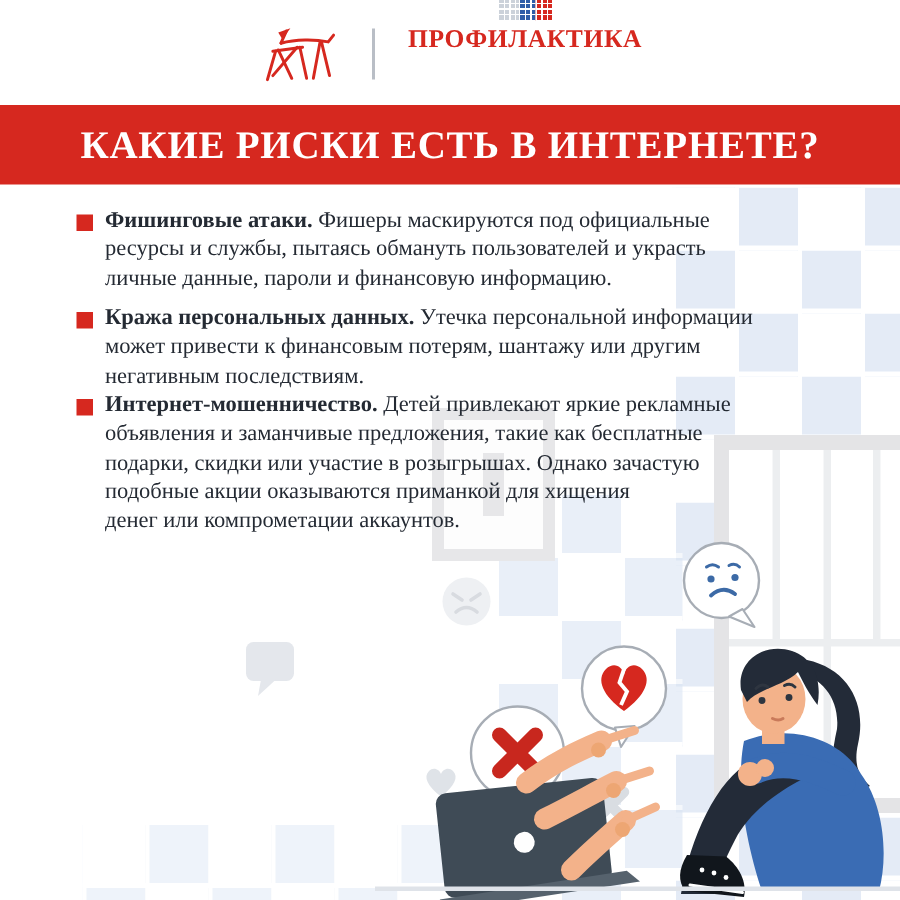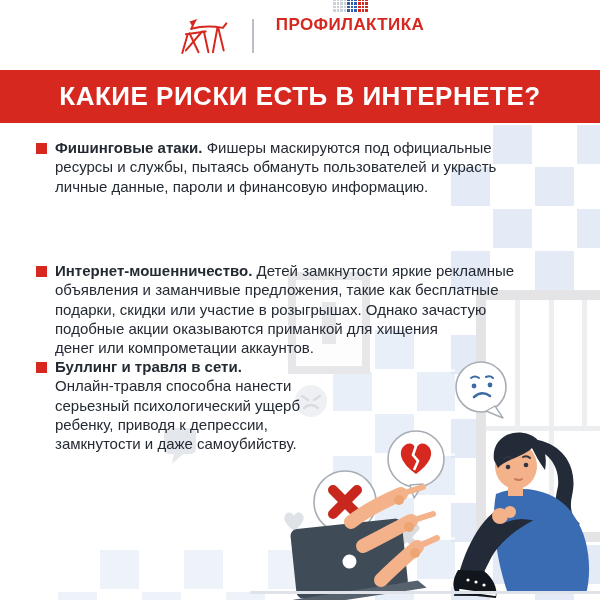--- a/index.html
+++ b/index.html
@@ -1,18 +1,18 @@
 <!DOCTYPE html>
 <html><head>
 <meta charset="utf-8">
 <style>
   html,body{margin:0;padding:0;}
   .poster{
     position:relative; width:600px; height:600px; overflow:hidden;
-    background:#ffffff; font-family:Liberation Sans, sans-serif;
+    background:#ffffff; font-family:Liberation Serif, serif;
   }
   
   .checker{
     position:absolute; z-index:0;
     background-image:
       repeating-linear-gradient(0deg,#fff 0 3px, transparent 3px 42px),
       repeating-linear-gradient(90deg,#fff 0 3px, transparent 3px 42px),
       linear-gradient(45deg,#dbe5f4 25%, transparent 25% 75%, #dbe5f4 75%),
       linear-gradient(45deg,#dbe5f4 25%, transparent 25% 75%, #dbe5f4 75%);
     background-size:42px 42px,42px 42px,84px 84px,84px 84px;
@@ -49,21 +49,21 @@
   .seg-gray{width:14px; background-color:#ccd2da;}
   .seg-blue{width:11px; background-color:#2f5da8;}
   .seg-red{width:11px; background-color:#d6281f;}
   .brand-name{font-size:17px; font-weight:800; color:#d6281f; letter-spacing:.4px;}
   .brand-sub{font-size:10.5px; color:#4a90c4; letter-spacing:.3px;margin-top:36px;}
   
   .banner{position:absolute; left:0; top:70px; width:600px; height:53px; z-index:5;
     background:#d6281f; display:flex; align-items:center; justify-content:center;}
   .banner h1{margin:0; color:#fff; font-size:26px; font-weight:800; letter-spacing:.5px;}
   
-  .risk{position:absolute; left:36px; z-index:5; display:flex; align-items:flex-start;}
+  .risk{position:absolute; left:51px; z-index:5; display:flex; align-items:flex-start;}
   .sq{flex:0 0 auto; width:11px; height:11px; background:#d6281f; margin:5px 8px 0 0;}
   .risk p{margin:0; font-size:15px; line-height:19.3px; color:#242a33; white-space:pre-line;}
   .risk b{font-weight:700;}
   
   .ill{position:absolute; z-index:2;}
   .floor{position:absolute; left:250px; top:591px; width:350px; height:3px;
     background:#dfe3e9; z-index:2;}
 </style>
 </head>
 <body>
@@ -134,35 +134,33 @@
   <div class="banner">
     <h1>КАКИЕ РИСКИ ЕСТЬ В ИНТЕРНЕТЕ?</h1>
   </div>
 
   <div class="risk" style="top:138px">
     <span class="sq"></span>
     <p><b>Фишинговые атаки.</b><span> Фишеры маскируются под официальные
 ресурсы и службы, пытаясь обмануть пользователей и украсть
 личные данные, пароли и финансовую информацию.</span></p>
   </div>
+  <div class="risk" style="top:203px">
+    <span class="sq"></span>
+    <p><b>Кража персональных данных.</b><span> Утечка персональной информации
+может привести к финансовым потерям, шантажу или другим
+негативным последствиям.</span></p>
+  </div>
   <div class="risk" style="top:261px">
     <span class="sq"></span>
-    <p><b>Интернет-мошенничество.</b><span> Детей замкнутости яркие рекламные
+    <p><b>Интернет-мошенничество.</b><span> Детей привлекают яркие рекламные
 объявления и заманчивые предложения, такие как бесплатные
 подарки, скидки или участие в розыгрышах. Однако зачастую
 подобные акции оказываются приманкой для хищения
 денег или компрометации аккаунтов.</span></p>
-  </div>
-  <div class="risk" style="top:357px">
-    <span class="sq"></span>
-    <p><b>Буллинг и травля в сети.</b><span>
-Онлайн-травля способна нанести
-серьезный психологический ущерб
-ребенку, приводя к депрессии,
-замкнутости и даже самоубийству.</span></p>
   </div>
 
   <svg class="ill" style="left:452px;top:360px" width="60" height="68" viewBox="0 0 60 68">
     <circle cx="29" cy="27" r="25" fill="#fff" stroke="#a7adb5" stroke-width="1.6"></circle>
     <path d="M43,46 L51,58 L34,51 Z" fill="#fff" stroke="#a7adb5" stroke-width="1.4" stroke-linejoin="round"></path>
     <path d="M19,18 q4,-3 8,0 M34,17 q4,-2 7,1" stroke="#3c6aa6" stroke-width="2" fill="none" stroke-linecap="round"></path>
     <circle cx="22" cy="26" r="2.4" fill="#3c6aa6"></circle>
       <circle cx="38" cy="25" r="2.4" fill="#3c6aa6"></circle>
     <path d="M22,37 q8,-7 16,-1" stroke="#3c6aa6" stroke-width="2.6" fill="none" stroke-linecap="round"></path>
   </svg>

